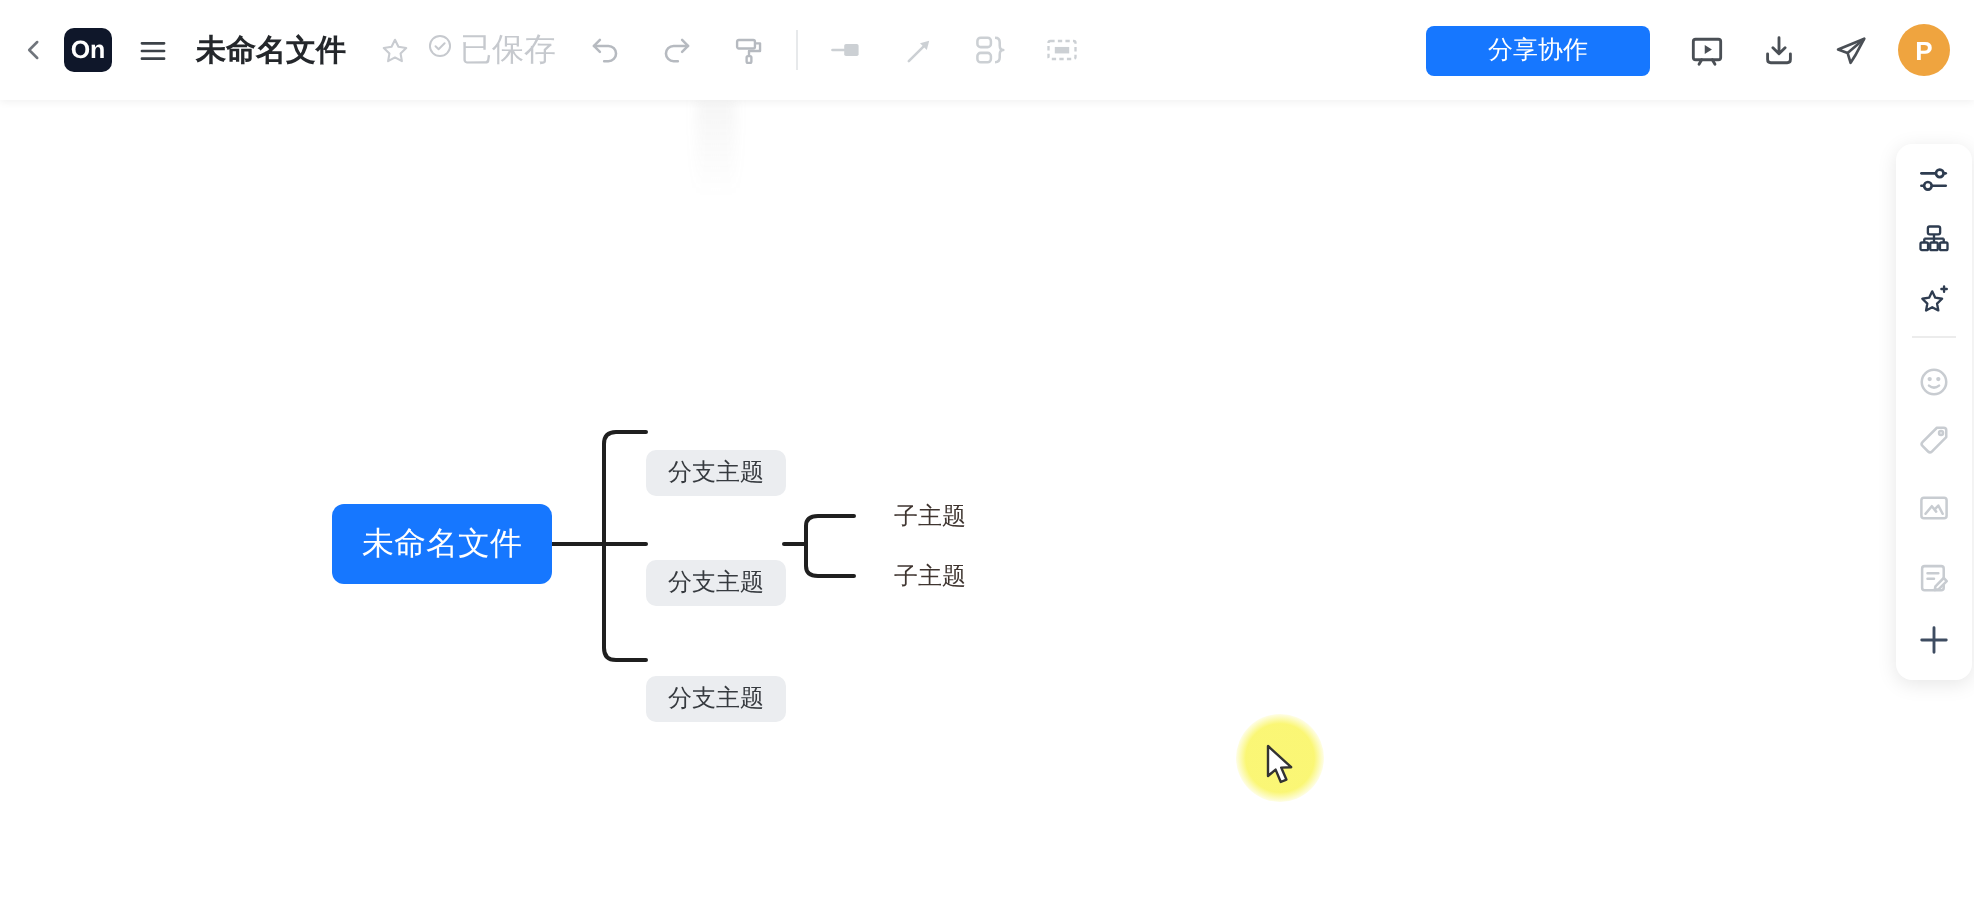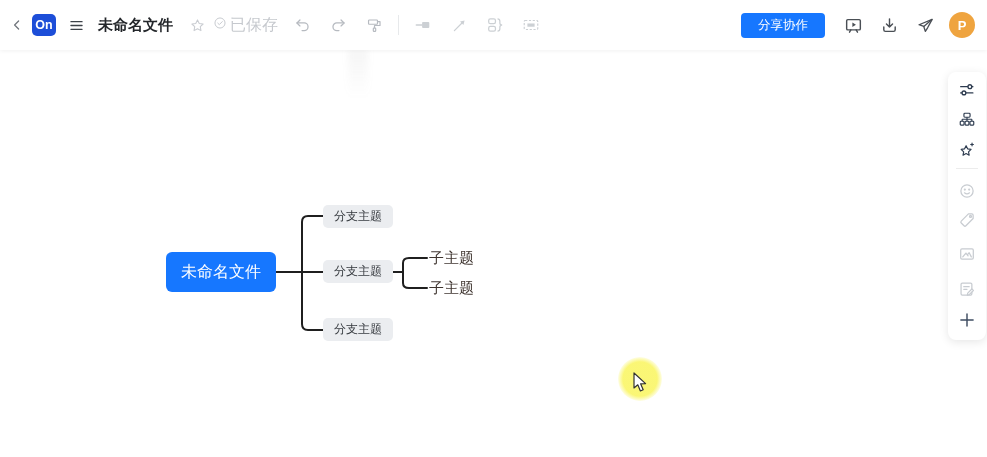--- a/index.html
+++ b/index.html
@@ -14,37 +14,37 @@
   }
   .h-left{ display:flex; align-items:center; }
   .h-right{ display:flex; align-items:center; }
   .icon-btn{
     background:none; border:none; width:28px; height:28px; display:flex;
     align-items:center; justify-content:center; cursor:pointer; border-radius:4px; flex:0 0 auto;
   }
   .icon-btn svg{ display:block; }
   .back-btn{ color:#70757c; width:22px; }
   .logo{
-    width:24px; height:22px; background:#1d4ed8; border-radius:5px; color:#fff;
+    width:24px; height:22px; background:#0f172a; border-radius:5px; color:#fff;
     font-weight:bold; font-size:12.5px; display:flex; align-items:center; justify-content:center;
     margin:0 6px 0 4px; cursor:pointer;
   }
   .menu-btn{ color:#3c4248; margin-right:8px; }
   .doc-title{ font-size:15px; font-weight:700; color:#24272b; margin-right:10px; cursor:text; }
   .star-btn{ color:#c9ccd1; }
   .saved{ display:flex; align-items:center; color:#c6c9ce; font-size:16px; margin:0 10px 0 2px; }
   .saved svg{ margin-right:3px; }
   .tool-gray{ color:#b6bac0; }
   .tool-disabled{ color:#ccd0d4; }
   .v-divider{ width:1px; height:20px; background:#e7e9eb; margin:0 10px; }
   .gap8{ margin-left:8px; }
 
   .share-btn{
     background:#1677ff; color:#fff; border:none; border-radius:4px; height:25px;
-    padding:0 17px; font-size:12.5px; cursor:pointer; margin-right:14px;
+    padding:0 31px; font-size:12.5px; cursor:pointer; margin-right:14px;
   }
   .h-right .icon-btn{ margin-right:8px; color:#4a4f55; }
   .avatar{
     width:26px; height:26px; border-radius:50%; background:#efa43f; color:#fff;
     font-size:13px; font-weight:bold; display:flex; align-items:center; justify-content:center;
     cursor:pointer; margin-left:2px;
   }
 
   
   .canvas{ position:absolute; top:50px; left:0; width:987px; height:407px; background:#fff; }
@@ -54,25 +54,25 @@
     background:linear-gradient(to bottom, rgba(120,120,120,.07), rgba(120,120,120,0));
     filter:blur(3px); pointer-events:none;
   }
   .node{ position:absolute; display:flex; align-items:center; justify-content:center; cursor:pointer; }
   .root-node{
     left:166px; top:202px; width:110px; height:40px; background:#1677ff; border-radius:6px;
     color:#fff; font-size:16px;
   }
   .branch-node{
     width:70px; height:23px; left:323px; background:#ebedf0; border-radius:5px;
-    color:#363a3f; font-size:12px;
+    color:#363a3f; font-size:12px;margin-top:20px;
   }
   .b1{ top:155px; } .b2{ top:210px; } .b3{ top:268px; }
   .sub-node{
-    position:absolute; left:429px; font-size:15px; color:#3f3530; cursor:pointer; line-height:14px;
+    position:absolute; left:447px; font-size:12px; color:#3f3530; cursor:pointer; line-height:14px;
   }
   .s1{ top:201px; } .s2{ top:231px; }
 
   
   .rail{
     position:absolute; left:948px; top:22px; width:38px; height:268px; background:#fff;
     border-radius:8px; box-shadow:0 2px 10px rgba(0,0,0,.10); z-index:15;
   }
   .rail .icon-btn{ position:absolute; left:5px; width:28px; height:28px; }
   .rail-divider{ position:absolute; left:8px; right:8px; top:96px; height:1px; background:#ececec; }

